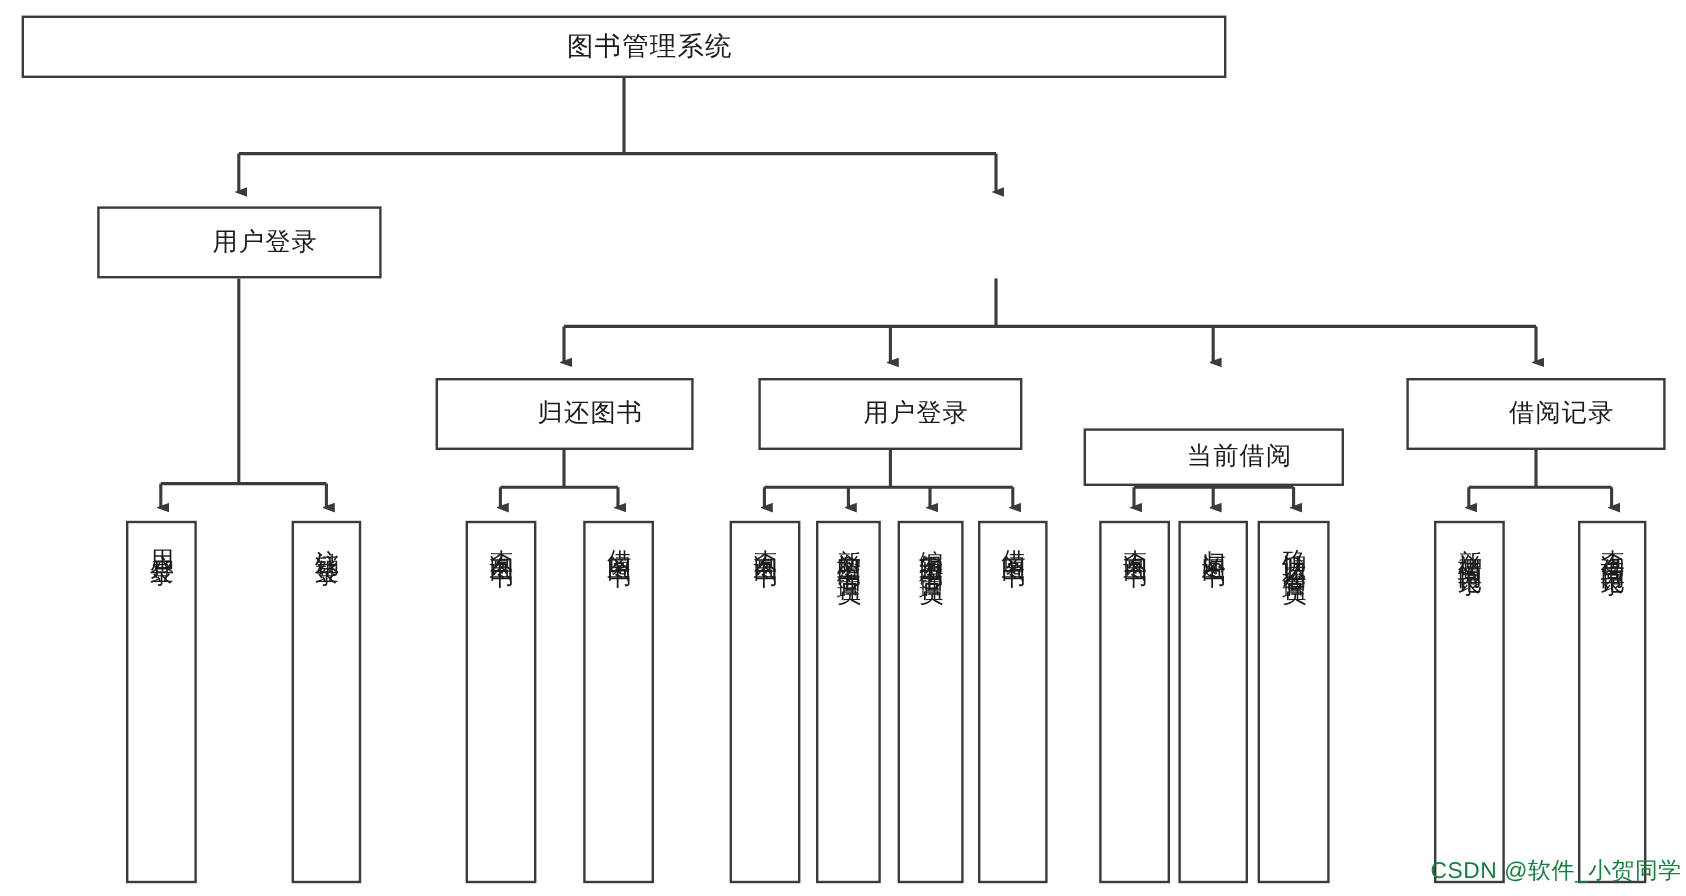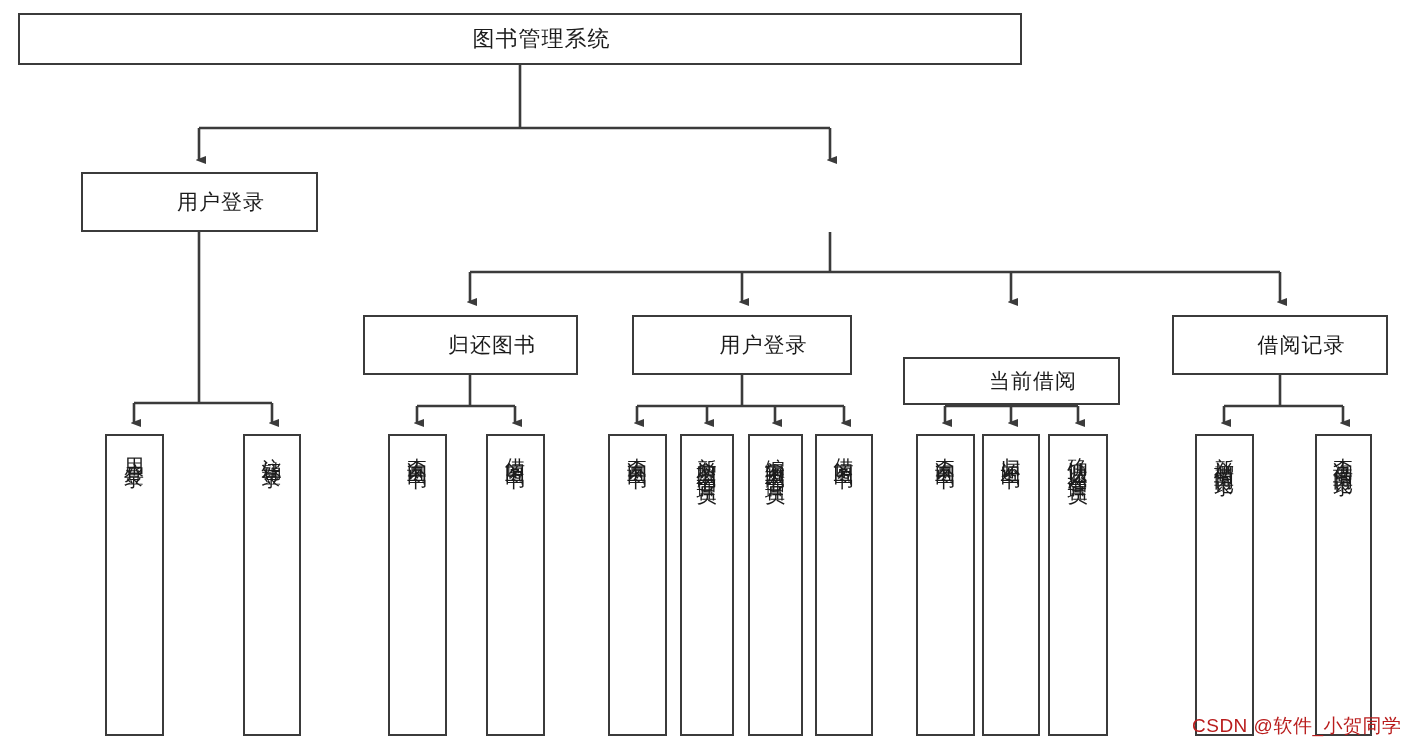--- a/index.html
+++ b/index.html
@@ -56,21 +56,21 @@
     text-orientation: upright;
     -webkit-writing-mode: vertical-rl;
     letter-spacing: 4px;
     line-height: 1;
     white-space: nowrap;
     display: block;
   }
   .watermark {
     position: absolute;
     font-size: 19px;
-    color: #b91c1c;
+    color: #15803d;
     letter-spacing: 0.5px;
     white-space: nowrap;
     user-select: none;
   }
 </style>
 </head>
 <body>
 
 <div id="canvas">
 

